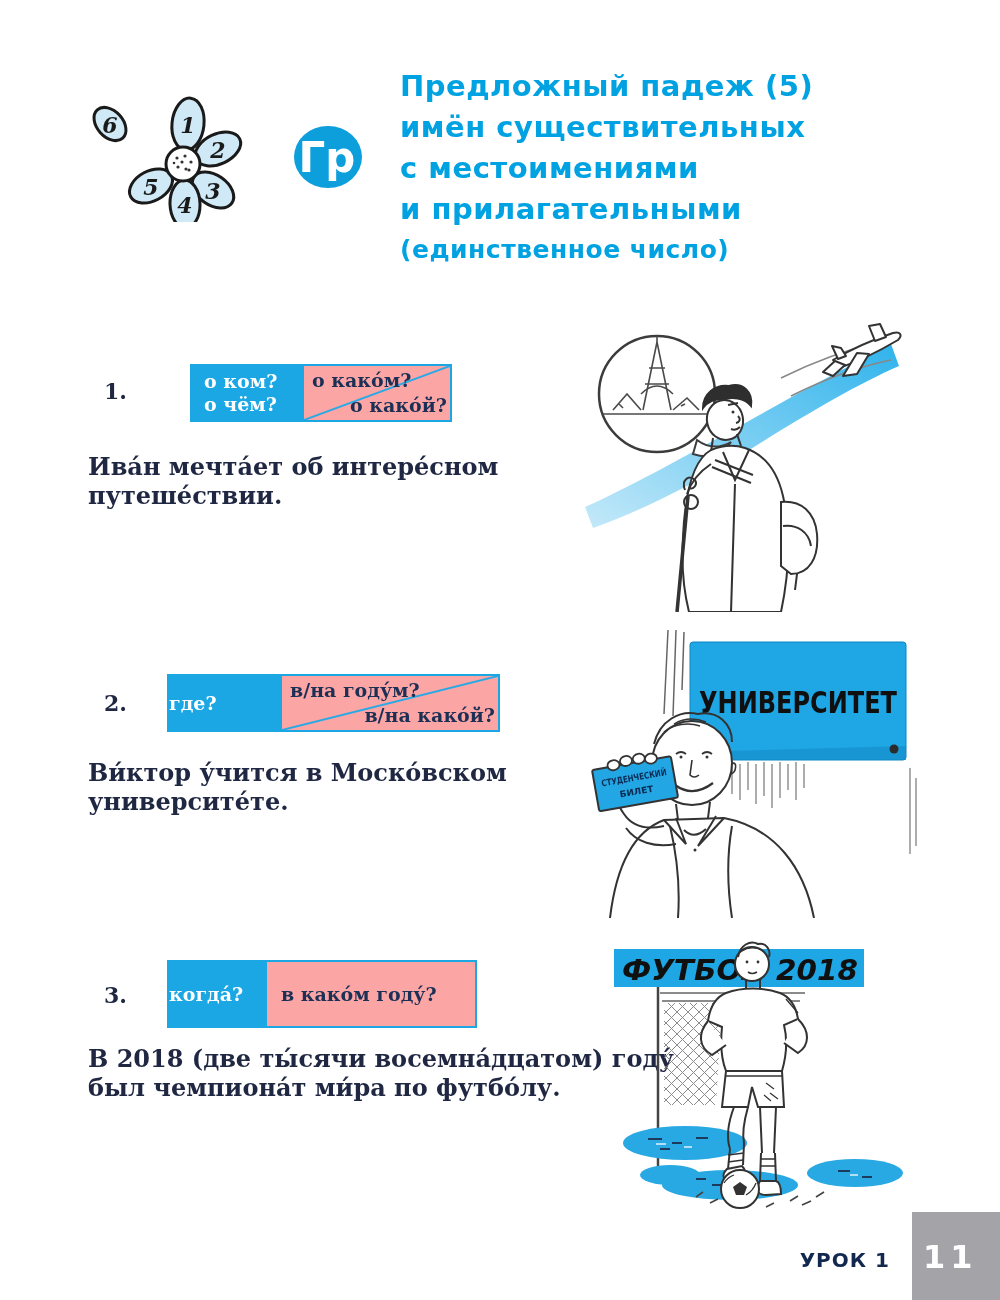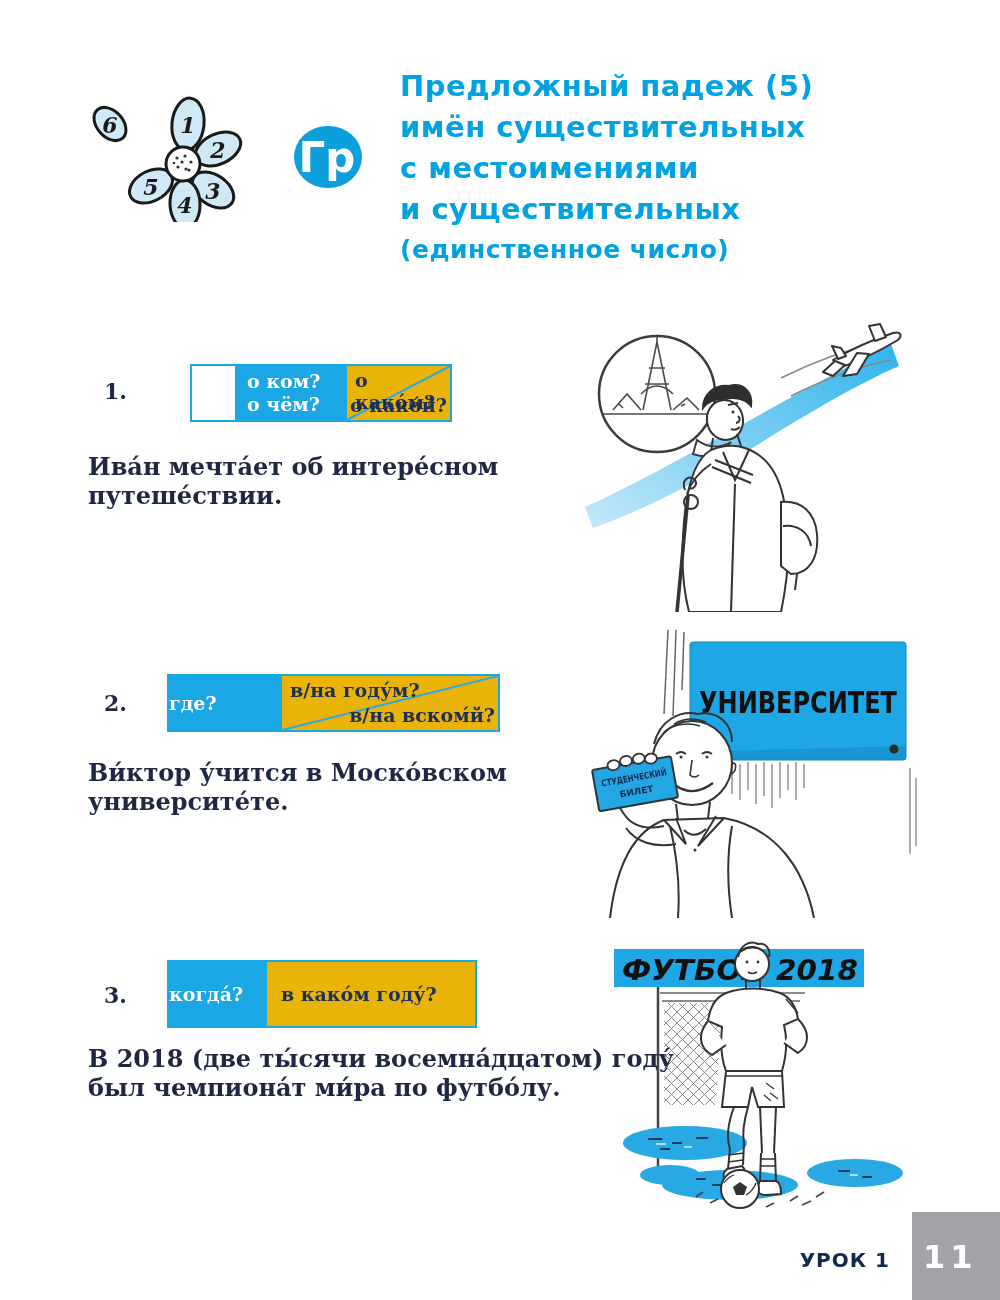--- a/index.html
+++ b/index.html
@@ -25,21 +25,21 @@
   .title .subtitle{font-size:25px;line-height:36px;margin-top:2px;}
   
   .blknum{font-size:22px;font-weight:bold;color:var(--text_navy);}
   .qtable{display:flex;border:2px solid var(--table_border);box-sizing:border-box;background:#fff;}
   .qleft{
     background:var(--table_fill);color:#ffffff;font-weight:bold;font-size:19px;line-height:23px;
     display:flex;flex-direction:column;justify-content:center;box-sizing:border-box;
   }
   .qleft.pad{padding-left:12px;}
   .qleft.center{align-items:flex-start;padding-left:0;}
-  .qright{position:relative;flex:1;background:#eab308;color:#1c2f55;font-weight:bold;font-size:19px;}
+  .qright{position:relative;flex:1;background:#fca5a5;color:#1c2f55;font-weight:bold;font-size:19px;}
   .qright .diag{position:absolute;left:0;top:0;width:100%;height:100%;}
   .qright .q-top{position:absolute;left:8px;top:3px;}
   .qright .q-bottom{position:absolute;right:3px;bottom:4px;}
   .qright .q-single{position:absolute;left:14px;top:50%;transform:translateY(-50%);}
   .sentence{font-size:24px;line-height:29px;font-weight:bold;color:var(--text_navy);}
   
   .lesson{
     font-family:"DejaVu Sans","Liberation Sans",sans-serif;font-weight:bold;
     font-size:20px;color:#12284e;letter-spacing:1px;
   }
@@ -88,26 +88,26 @@
 
   <svg class="abs" style="left:292px;top:120px;" width="72" height="72" viewBox="0 0 72 72">
     <ellipse cx="36" cy="37" rx="34" ry="31" fill="#0d9edc"></ellipse>
     <text x="35" y="52" text-anchor="middle" font-family="'DejaVu Sans',sans-serif" font-weight="bold" font-size="42" fill="#ffffff">Гр</text>
   </svg>
 
   <div class="abs title">
     <div>Предложный падеж (5)</div>
     <div>имён существительных</div>
     <div>с местоимениями</div>
-    <div>и существительных</div>
+    <div>и прилагательными</div>
     <div class="subtitle">(единственное число)</div>
   </div>
 
   <div class="abs blknum" style="left:104px;top:378px;">1.</div>
-  <div class="abs qtable" style="left:190px;top:364px;width:262px;height:58px;padding-left:43px;">
+  <div class="abs qtable" style="left:190px;top:364px;width:262px;height:58px;">
     <div class="qleft pad" style="width:112px;">
       <span>о ком?</span>
       <span>о чём?</span>
     </div>
     <div class="qright">
       <svg class="diag">
         <line x1="0" y1="100%" x2="100%" y2="0" stroke="#2ba9e4" stroke-width="2"></line>
       </svg>
       <span class="q-top">о како́м?</span>
       <span class="q-bottom">о како́й?</span>
@@ -180,21 +180,21 @@
   <div class="abs blknum" style="left:104px;top:690px;">2.</div>
   <div class="abs qtable" style="left:167px;top:674px;width:333px;height:58px;">
     <div class="qleft center" style="width:113px;">
       <span>где?</span>
     </div>
     <div class="qright">
       <svg class="diag">
         <line x1="0" y1="100%" x2="100%" y2="0" stroke="#2ba9e4" stroke-width="2"></line>
       </svg>
       <span class="q-top">в/на году́м?</span>
-      <span class="q-bottom">в/на вском́й?</span>
+      <span class="q-bottom">в/на како́й?</span>
     </div>
   </div>
   <div class="abs sentence" style="left:88px;top:758px;">
     <div>Ви́ктор у́чится в Моско́вском</div>
     <div>университе́те.</div>
   </div>
 
   <svg class="abs" style="left:580px;top:628px;" width="340" height="290" viewBox="0 0 340 290">
     <g stroke="#666" stroke-width="1.5" fill="none">
       <path d="M88 2 L84 86 M96 2 L93 88 M104 4 L102 62"></path>

